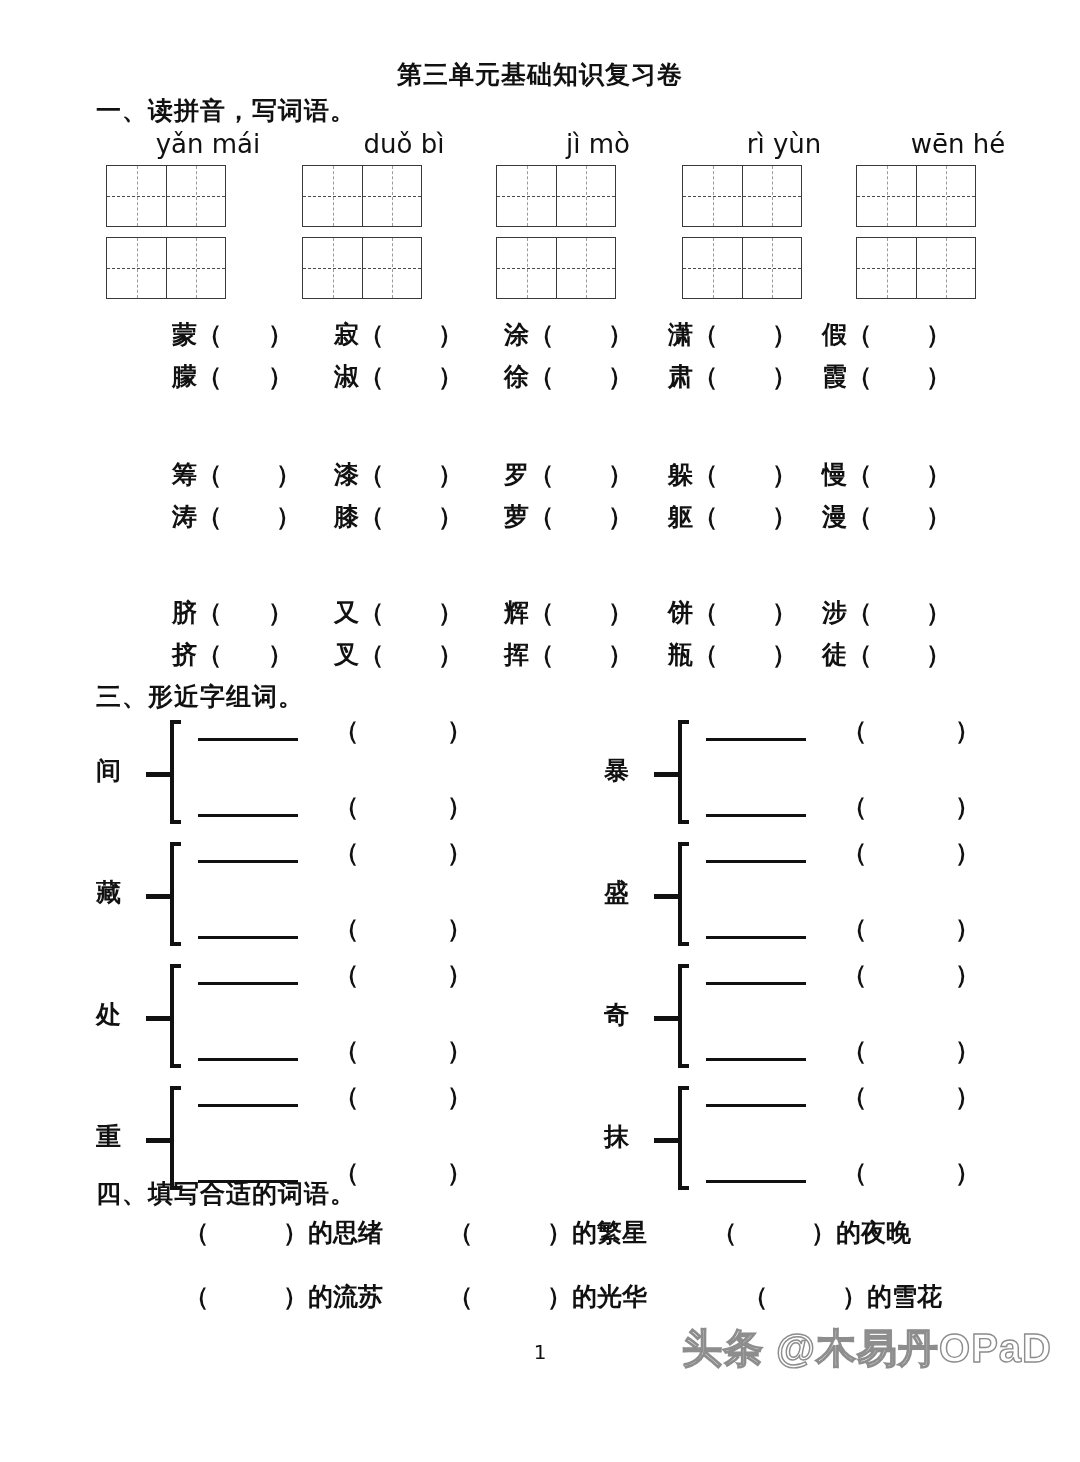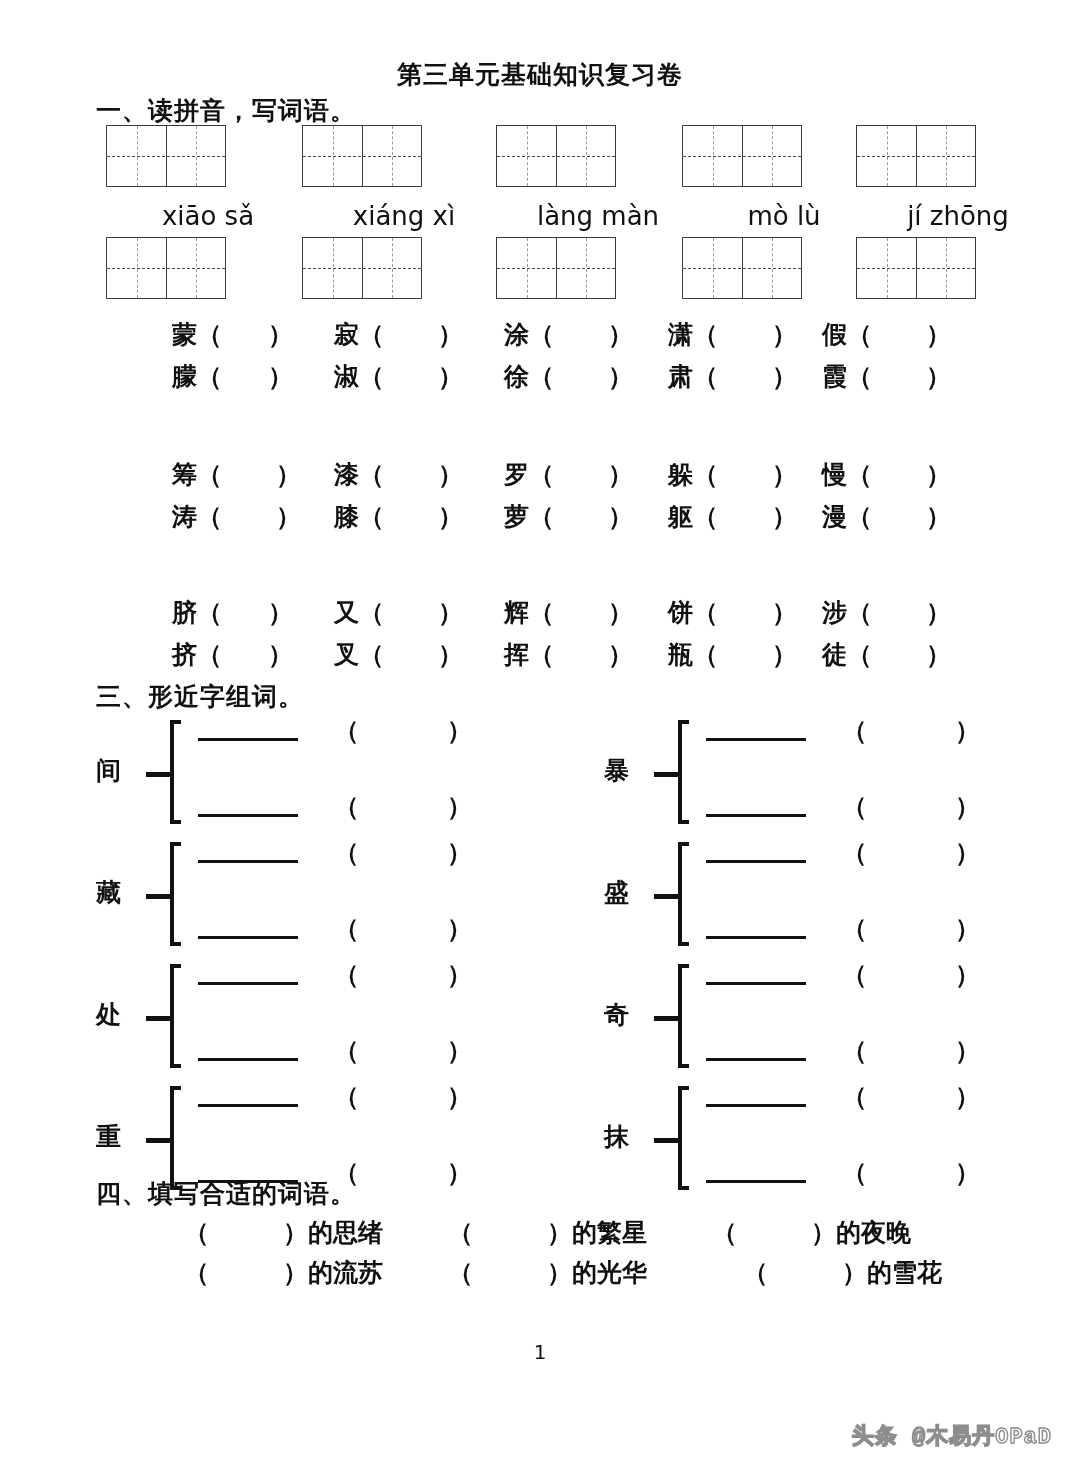--- a/index.html
+++ b/index.html
@@ -186,59 +186,67 @@
 
   
   .sec4 { margin-top: 0px; }
   .fill-row {
     position: relative;
     height: 40px;
     margin-left: 96px;
     width: 920px;
     font-size: 25px;
     font-weight: bold;
+    margin-top: 24px;
   }
   .fill-item {
     position: absolute;
     top: 0;
     white-space: nowrap;
     line-height: 38px;
   }
   .fill-item .blank { display: inline-block; width: 74px; }
 
   
   .page-num {
     position: absolute;
     left: 0; right: 0;
     top: 1340px;
     text-align: center;
     font-size: 20px;
   }
   .watermark {
     position: absolute;
     right: 28px;
-    top: 1421px;
-    font-size: 22px;
+    top: 1321px;
+    font-size: 40px;
     font-weight: bold;
     color: #ffffff;
     letter-spacing: 1px;
     -webkit-text-stroke: 1.4px #8d8d8d;
     text-shadow: 0 0 1px #9a9a9a;
     white-space: nowrap;
-    font-family: Liberation Mono, monospace;
+    font-family: Liberation Sans, sans-serif;
   }
 </style>
 </head>
 <body>
 
 <div class="doc-title">第三单元基础知识复习卷</div>
 
 <div class="sec1">
   <div class="section-head">一、读拼音，写词语。</div>
 
+  <div class="pinyin-row">
+    <div class="pinyin-cell" style="left:12px">yǎn mái</div>
+    <div class="pinyin-cell" style="left:208px">duǒ bì</div>
+    <div class="pinyin-cell" style="left:402px">jì mò</div>
+    <div class="pinyin-cell" style="left:588px">rì yùn</div>
+    <div class="pinyin-cell" style="left:762px">wēn hé</div>
+  </div>
 
   <div class="grid-row">
     <div class="tianzige" style="left:10px">
         <span class="v-mid"></span>
         <span class="h-dash"></span>
         <span class="v-dash-l"></span>
         <span class="v-dash-r"></span>
       </div>
     <div class="tianzige" style="left:206px">
         <span class="v-mid"></span>
@@ -259,27 +267,20 @@
         <span class="v-dash-r"></span>
       </div>
     <div class="tianzige" style="left:760px">
         <span class="v-mid"></span>
         <span class="h-dash"></span>
         <span class="v-dash-l"></span>
         <span class="v-dash-r"></span>
       </div>
   </div>
 
-  <div class="pinyin-row">
-    <div class="pinyin-cell" style="left:12px">xiāo sǎ</div>
-    <div class="pinyin-cell" style="left:208px">xiáng xì</div>
-    <div class="pinyin-cell" style="left:402px">làng màn</div>
-    <div class="pinyin-cell" style="left:588px">mò lù</div>
-    <div class="pinyin-cell" style="left:762px">jí zhōng</div>
-  </div>
 
   <div class="grid-row">
     <div class="tianzige" style="left:10px">
         <span class="v-mid"></span>
         <span class="h-dash"></span>
         <span class="v-dash-l"></span>
         <span class="v-dash-r"></span>
       </div>
     <div class="tianzige" style="left:206px">
         <span class="v-mid"></span>

